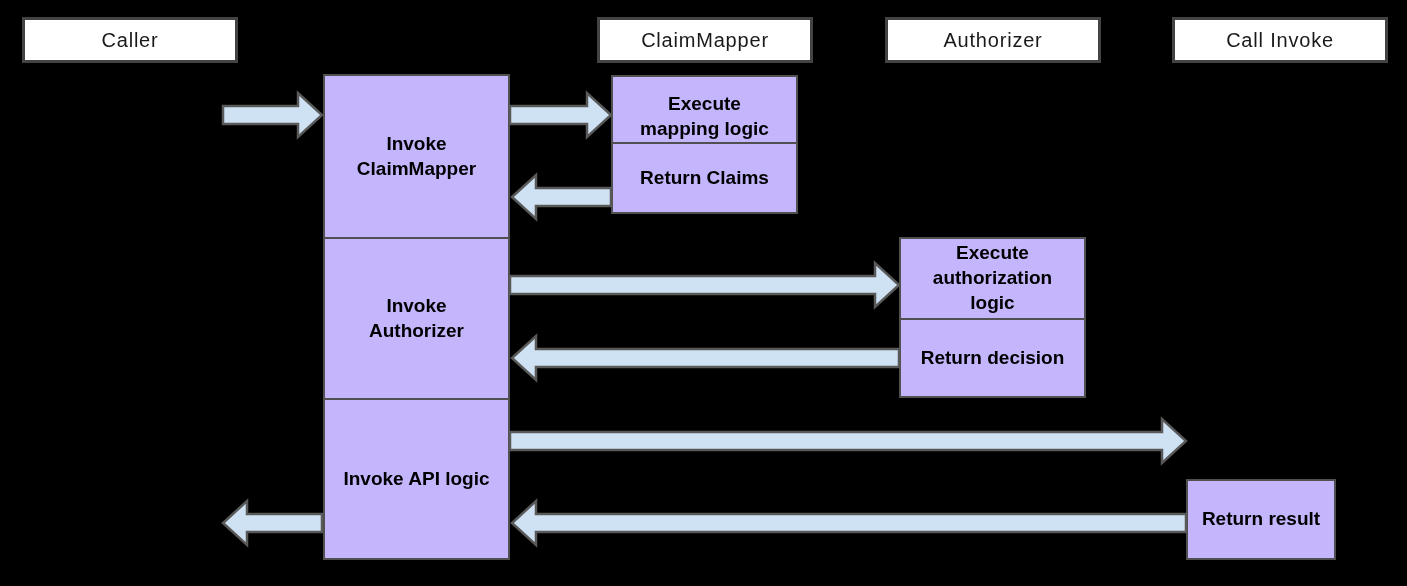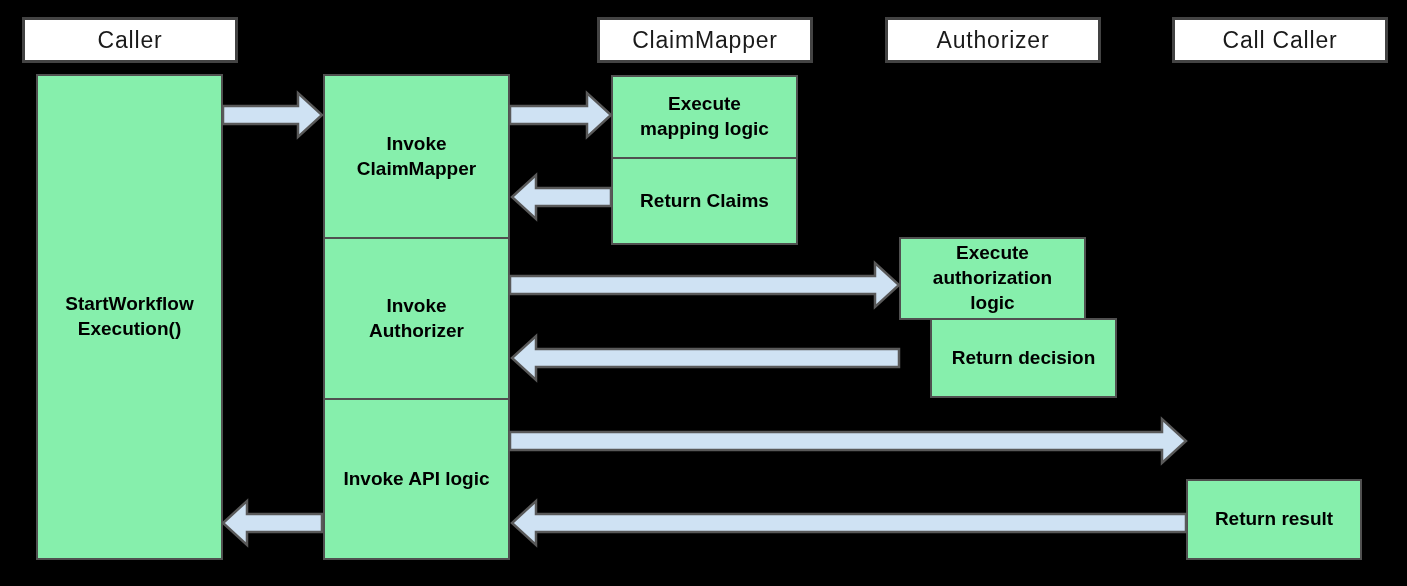--- a/index.html
+++ b/index.html
@@ -15,27 +15,27 @@
   .hdr {
     position: absolute;
     top: 17px;
     width: 216px;
     height: 46px;
     background: #ffffff;
     border: 3px solid #434343;
     display: flex;
     align-items: center;
     justify-content: center;
-    font-size: 23px;
+    font-size: 20px;
     letter-spacing: 0.8px;
     color: #1a1a1a;
   }
   .act {
     position: absolute;
-    background: #86efac;
+    background: #c4b5fd;
     border: 2px solid #505050;
     display: flex;
     align-items: center;
     justify-content: center;
     text-align: center;
     font-size: 19px;
     font-weight: bold;
     line-height: 1.3;
     color: #000000;
     white-space: pre-line;
@@ -55,41 +55,39 @@
   }
 </style>
 </head>
 <body>
 
 <div class="canvas">
 
   <div class="hdr" style="left:22px">Caller</div>
   <div class="hdr" style="left:597px">ClaimMapper</div>
   <div class="hdr" style="left:885px">Authorizer</div>
-  <div class="hdr" style="left:1172px">Call Caller</div>
+  <div class="hdr" style="left:1172px">Call Invoke</div>
 
-  <div class="act" style="left:36px; top:74px; width:187px; height:486px">StartWorkflow
-Execution()</div>
 
   <div class="act" style="left:323px; top:74px; width:187px; height:165px">Invoke
 ClaimMapper</div>
   <div class="act" style="left:323px; top:237px; width:187px; height:163px">Invoke
 Authorizer</div>
   <div class="act" style="left:323px; top:398px; width:187px; height:162px">Invoke API logic</div>
 
   <div class="act" style="left:611px; top:75px; width:187px; height:84px">Execute
 mapping logic</div>
-  <div class="act" style="left:611px; top:157px; width:187px; height:88px">Return Claims</div>
+  <div class="act" style="left:611px; top:142px; width:187px; height:72px">Return Claims</div>
 
   <div class="act" style="left:899px; top:237px; width:187px; height:83px">Execute
 authorization
 logic</div>
-  <div class="act" style="left:930px; top:318px; width:187px; height:80px">Return decision</div>
+  <div class="act" style="left:899px; top:318px; width:187px; height:80px">Return decision</div>
 
-  <div class="act" style="left:1186px; top:479px; width:176px; height:81px">Return result</div>
+  <div class="act" style="left:1186px; top:479px; width:150px; height:81px">Return result</div>
 
   <svg class="arrows" viewBox="0 0 1407 586">
     <polygon points="223,106 298,106 298,93 322,115 298,137 298,124 223,124" fill="#cfe2f3"></polygon>
     <polygon points="510,106 587,106 587,93 611,115 587,137 587,124 510,124" fill="#cfe2f3"></polygon>
     <polygon points="611,188 536,188 536,175 512,197 536,219 536,206 611,206" fill="#cfe2f3"></polygon>
     <polygon points="510,276 875,276 875,263 899,285 875,307 875,294 510,294" fill="#cfe2f3"></polygon>
     <polygon points="899,349 536,349 536,336 512,358 536,380 536,367 899,367" fill="#cfe2f3"></polygon>
     <polygon points="510,432 1162,432 1162,419 1186,441 1162,463 1162,450 510,450" fill="#cfe2f3"></polygon>
     <polygon points="1186,514 536,514 536,501 512,523 536,545 536,532 1186,532" fill="#cfe2f3"></polygon>
     <polygon points="322,514 247,514 247,501 223,523 247,545 247,532 322,532" fill="#cfe2f3"></polygon>

